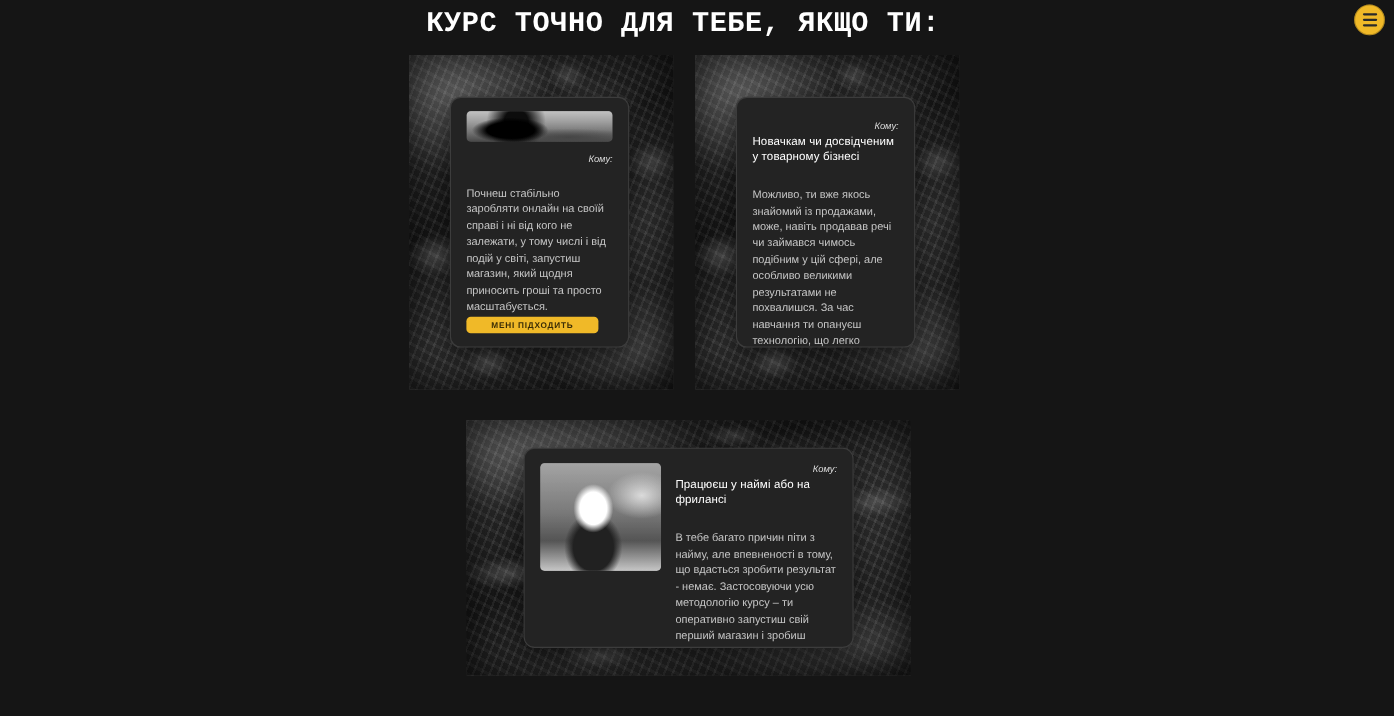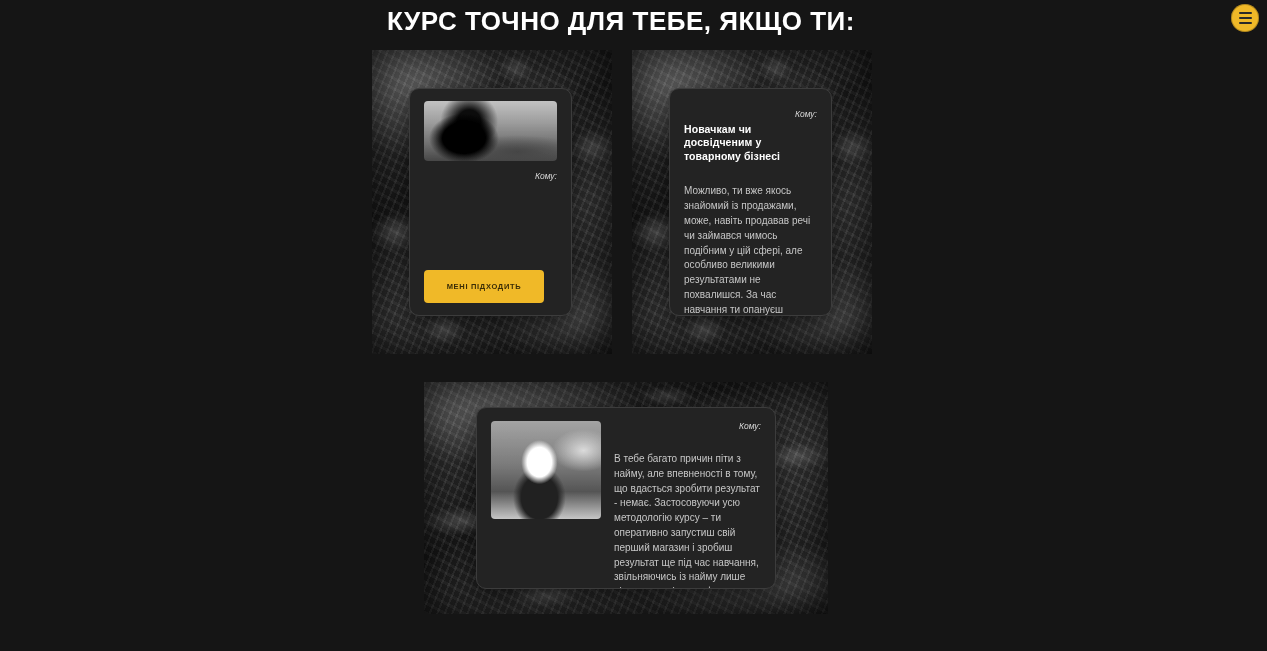--- a/index.html
+++ b/index.html
@@ -21,21 +21,21 @@
   .section-title {
     position: absolute;
     top: 6px;
     left: 0;
     width: 1242px;
     text-align: center;
     color: #ffffff;
     font-size: 26px;
     font-weight: bold;
     letter-spacing: 0.5px;
-    font-family: Liberation Sans, sans-serif;
+    font-family: Liberation Mono, monospace;
     white-space: nowrap;
   }
   .burger {
     position: absolute;
     top: 4px;
     right: 8px;
     width: 28px;
     height: 28px;
     border-radius: 50%;
     background: #f0b928;
@@ -142,21 +142,21 @@
   .komu {
     color: #d8d8d8;
     font-size: 8.5px;
     font-style: italic;
     margin-top: 10px;
     text-align: right;
   }
   .card-title {
     color: #ffffff;
     font-size: 10.5px;
-    font-weight: bold;
+    font-weight: normal;
     line-height: 1.28;
     margin-top: 4px;
     letter-spacing: .1px;
   }
   .card-text {
     color: #c6c6c6;
     font-size: 10px;
     line-height: 1.48;
     margin-top: 21px;
     max-width: 100%;
@@ -211,20 +211,21 @@
     <span></span>
     <span></span>
     <span></span>
   </div>
 
   <div class="pouch" id="pouch-1">
     <div class="card" id="card-1">
       <div class="card-inner">
         <div class="thumb soldier"></div>
         <div class="komu">Кому:</div>
+        <div class="card-text">Почнеш стабільно заробляти онлайн на своїй справі і ні від кого не залежати, у тому числі і від подій у світі, запустиш магазин, який щодня приносить гроші та просто масштабується.</div>
         <button class="cta">МЕНІ ПІДХОДИТЬ</button>
       </div>
     </div>
   </div>
 
   <div class="pouch" id="pouch-2">
     <div class="card" id="card-2">
       <div class="card-inner">
         <div class="thumb mask"></div>
         <div class="komu">Кому:</div>
@@ -236,20 +237,21 @@
   </div>
 
   <div class="pouch" id="pouch-3">
     <div class="card" id="card-3">
       <div class="card-inner">
         <div class="left-col">
           <div class="thumb laptop"></div>
         </div>
         <div class="right-col">
           <div class="komu">Кому:</div>
+          <div class="card-title">Працюєш у наймі або на фрилансі</div>
           <div class="card-text">В тебе багато причин піти з найму, але впевненості в тому, що вдасться зробити результат - немає. Застосовуючи усю методологію курсу – ти оперативно запустиш свій перший магазин і зробиш результат ще під час навчання, звільняючись із найму лише після зрозумілих цифр.</div>
           <button class="cta">МЕНІ ПІДХОДИТЬ</button>
         </div>
       </div>
     </div>
   </div>
 
 </div>
 
 </body></html>

